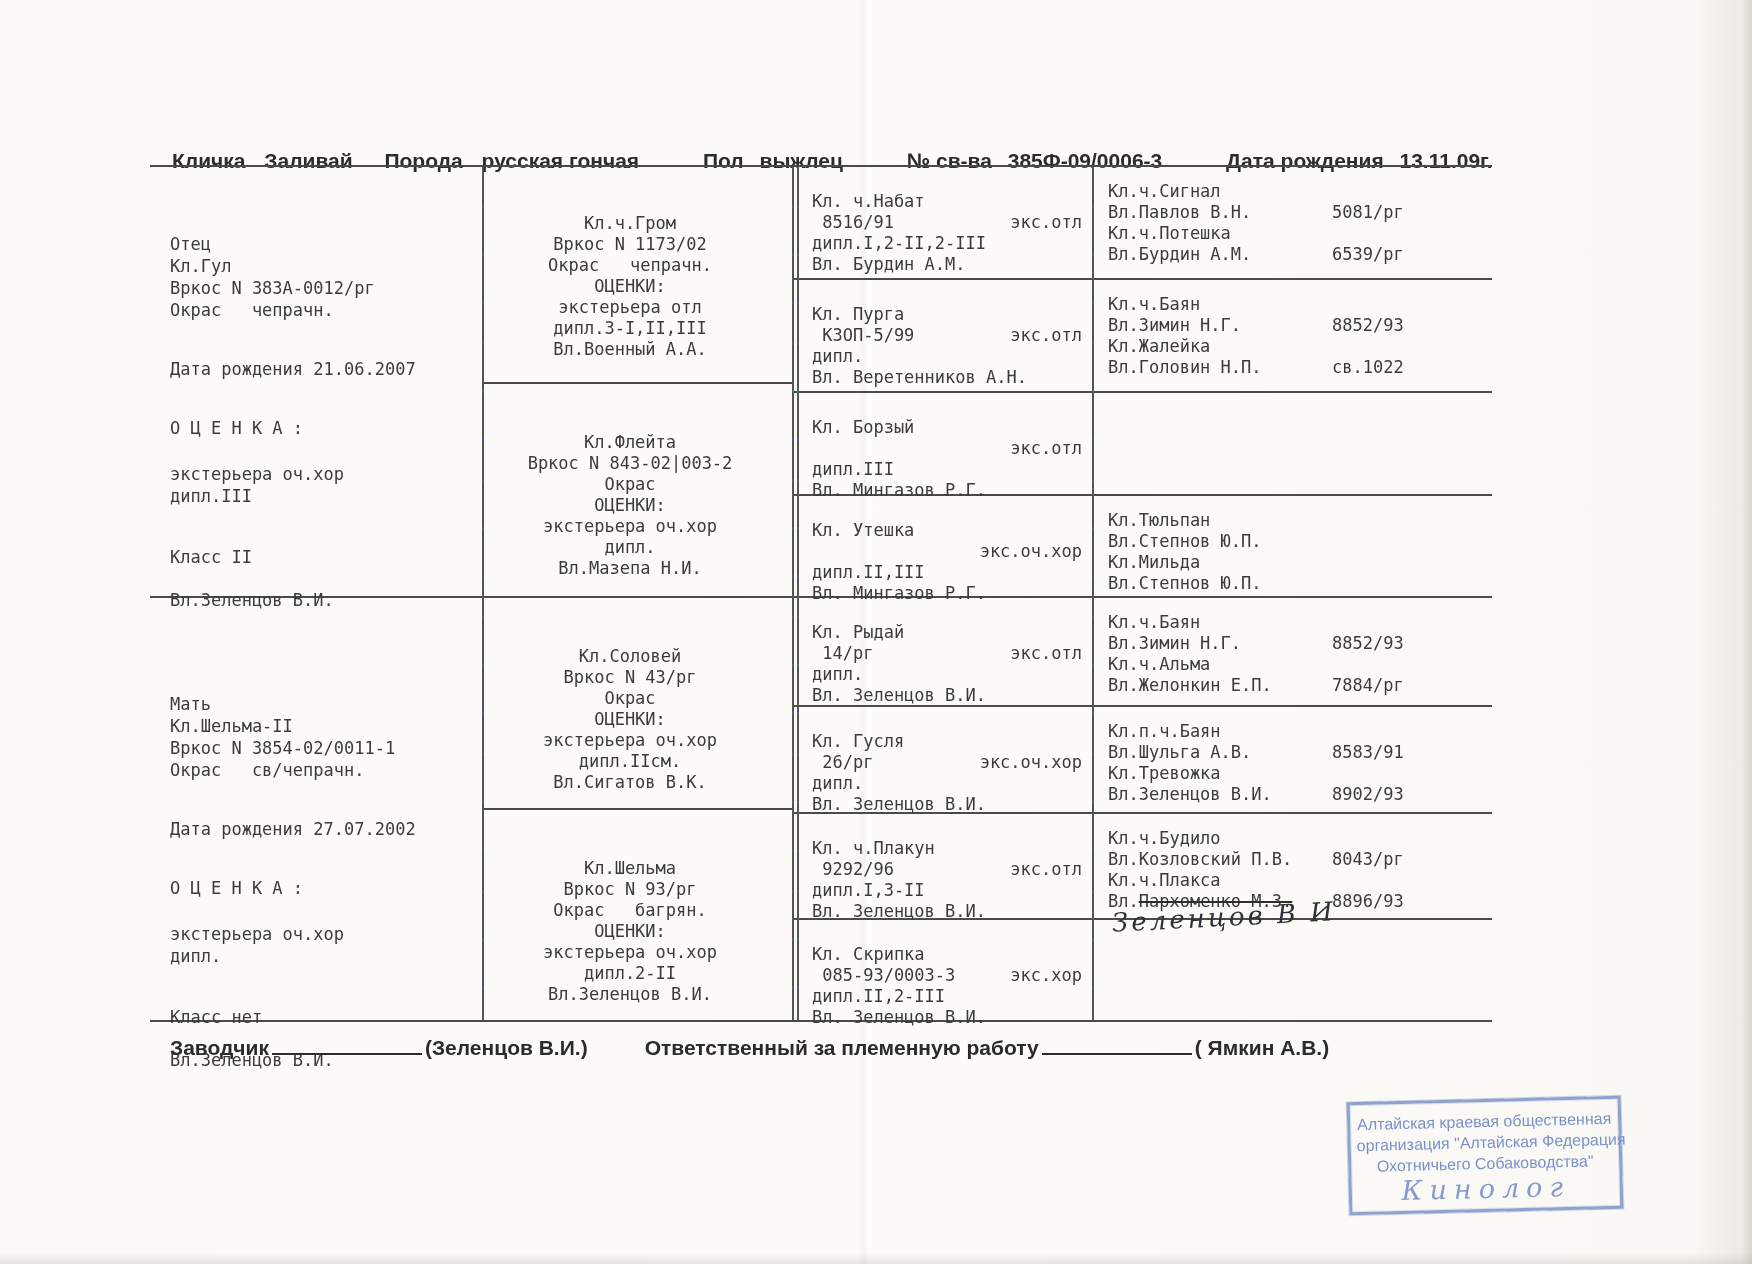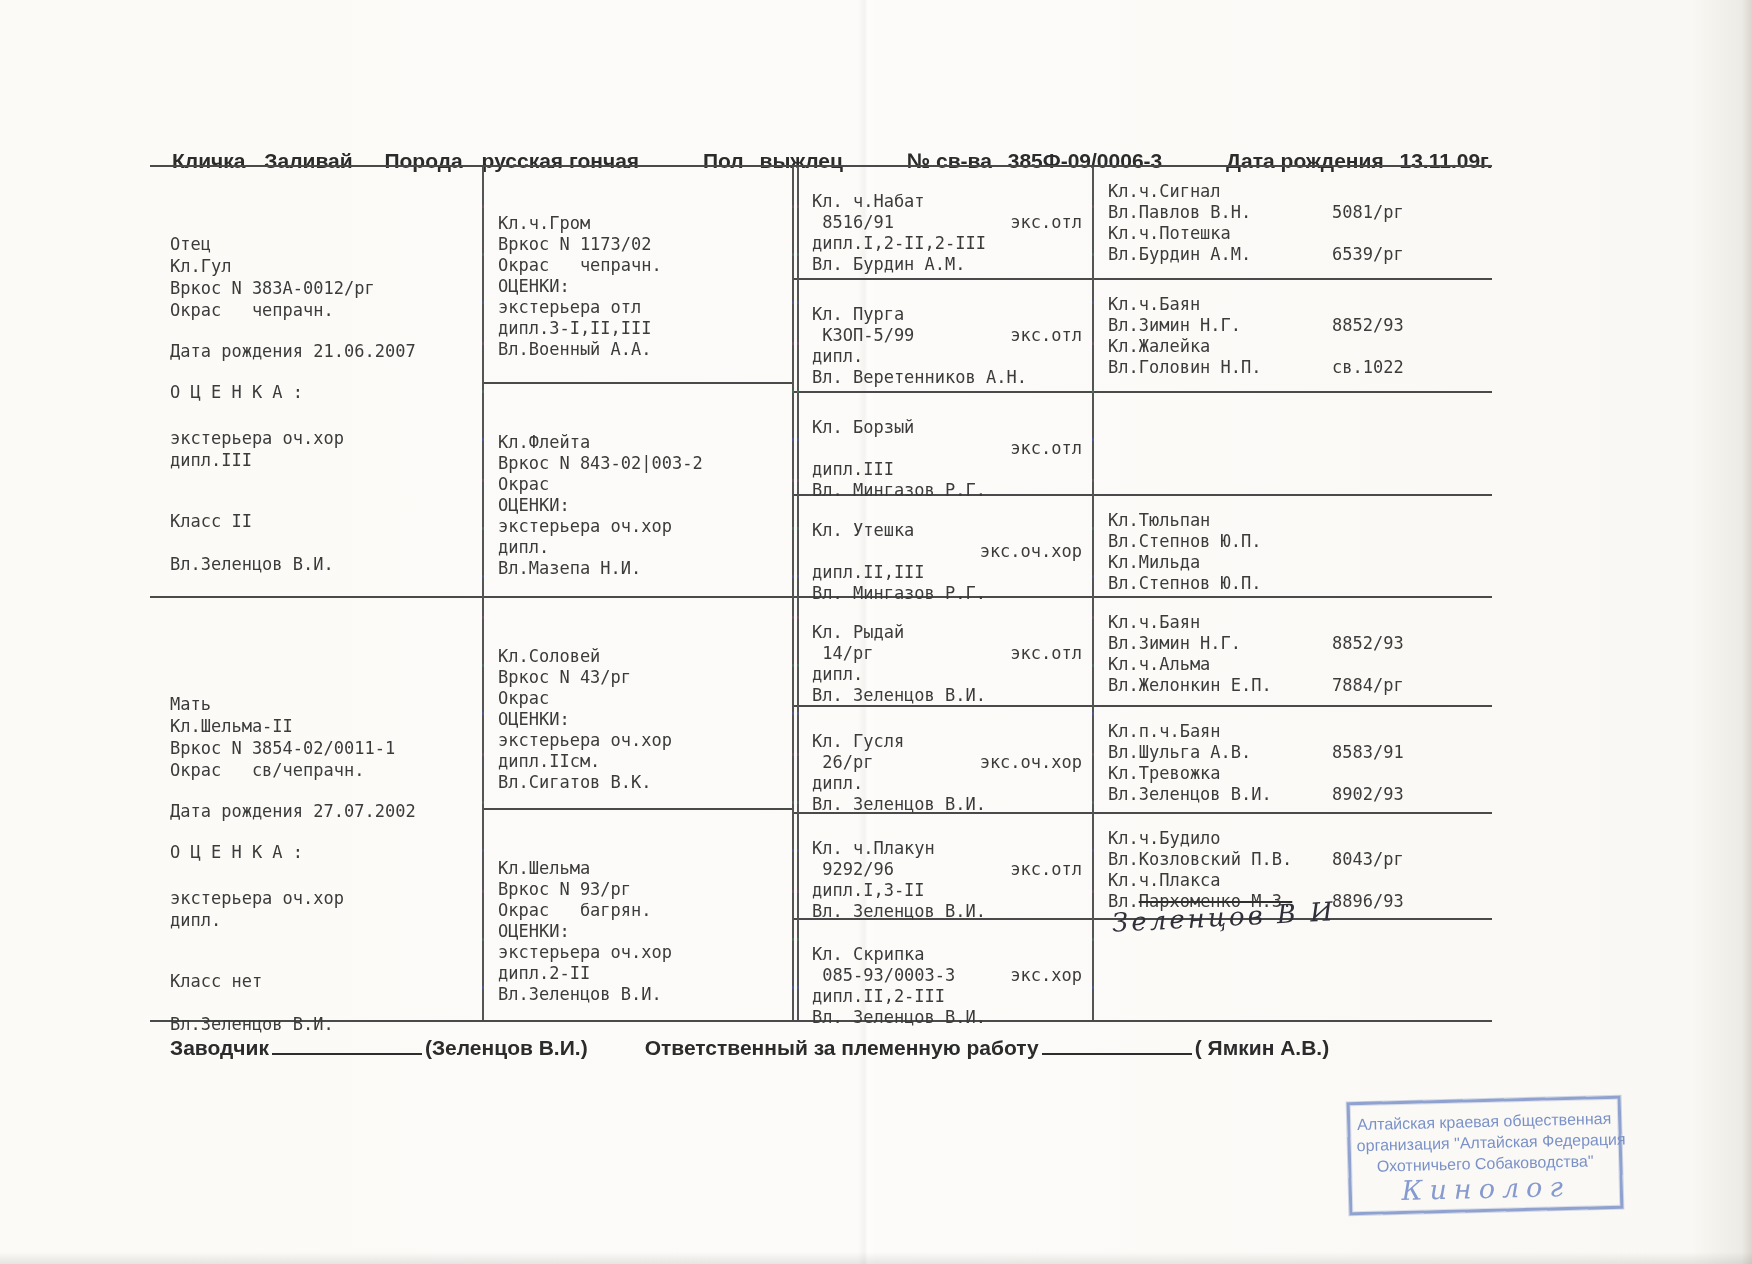--- a/index.html
+++ b/index.html
@@ -26,24 +26,24 @@
       background-image:repeating-linear-gradient(180deg,#545454 0 38px,#6e5566 38px 41px,#545454 41px 86px,#4e6a5a 86px 89px,#545454 89px 134px,#4f5a86 134px 137px);}
 
   .cell{position:absolute;}
   .line{white-space:pre;font-size:17px;line-height:21px;height:21px;}
 
   
   .parent{left:0;width:330px;padding-left:20px;box-sizing:border-box;}
   .parent .line{line-height:22px;height:22px;}
   .father{top:0;height:431px;padding-top:68px;}
   .mother{top:431px;height:424px;padding-top:97px;}
-  .gA{margin-top:19px;} .gB{margin-top:24px;} .gC{margin-top:39px;} .gD{margin-top:21px;}
-
-  
-  .g2{left:336px;width:300px;padding:48px 0 0 12px;box-sizing:border-box;}
+  .gA{margin-top:37px;} .gB{margin-top:24px;} .gC{margin-top:39px;} .gD{margin-top:21px;}
+
+  
+  .g2{left:324px;width:300px;padding:48px 0 0 12px;box-sizing:border-box;text-align:center;}
 
   
   .g3{left:650px;width:292px;padding:24px 10px 0 12px;box-sizing:border-box;}
   .numline{display:flex;justify-content:space-between;}
 
   
   .g4{left:950px;width:392px;padding:14px 0 0 8px;box-sizing:border-box;}
   .ol{position:relative;}
   .rnum{position:absolute;left:224px;top:0;}
 

